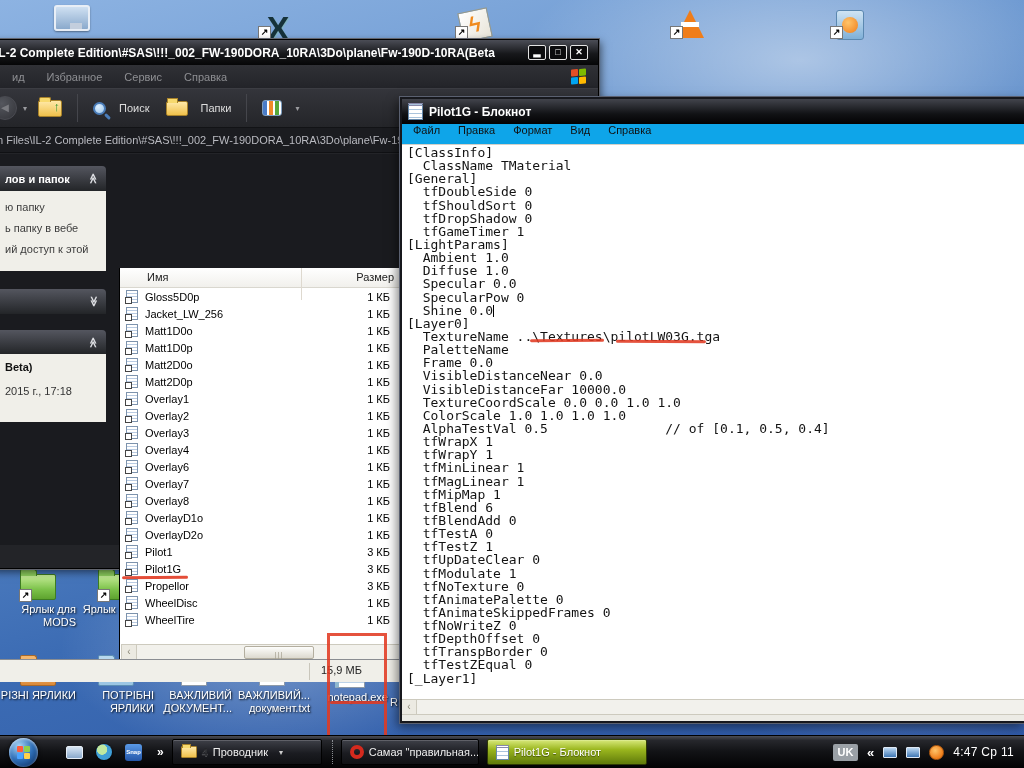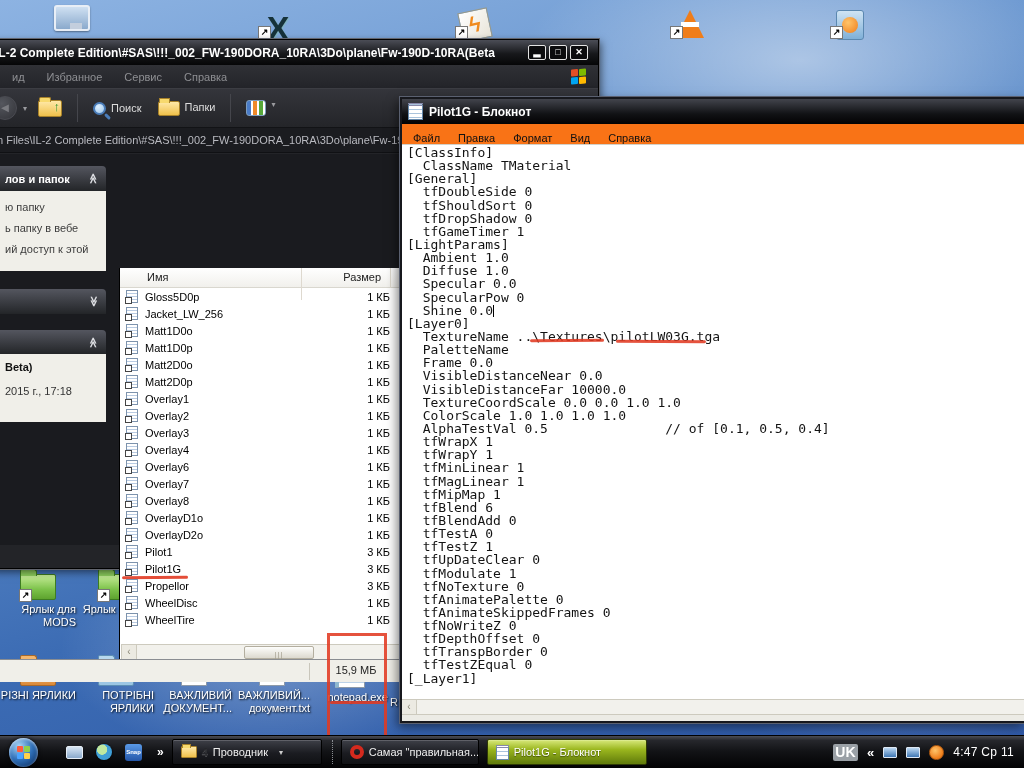--- a/index.html
+++ b/index.html
@@ -45,21 +45,21 @@
   
   #explorer{left:-10px;top:39px;width:609px;height:530px}
   #ex-menubar{height:23px;background:linear-gradient(#303136,#232429);display:flex;align-items:center;color:#8e8f93;font-size:11px;padding-left:10px;position:relative}
   #ex-menubar .menu-item{padding:0 11px;cursor:pointer}
   .winflag{position:absolute;right:12px;top:4px;width:15px;height:15px;display:grid;grid-template:1fr 1fr / 1fr 1fr;gap:1px;transform:skewY(-4deg)}
   .winflag i{border-radius:1px}
   .winflag i:nth-child(1){background:#e34f26}.winflag i:nth-child(2){background:#7fba00}
   .winflag i:nth-child(3){background:#00a4ef}.winflag i:nth-child(4){background:#ffb900}
   #ex-toolbar{height:40px;background:linear-gradient(#34353b,#242529);border-top:1px solid #3c3d43;border-bottom:1px solid #121316;display:flex;align-items:center;color:#ddd;font-size:11px;gap:6px;padding-left:2px}
   .tb-sep{width:1px;height:28px;background:#45464c;margin:0 4px}
-  .tb-btn{display:flex;gap:5px;padding:3px 5px;border-radius:3px;cursor:pointer}
+  .tb-btn{display:flex;align-items:center;gap:13px;padding:3px 5px;border-radius:3px;cursor:pointer}
   .i-back{width:24px;height:24px;border-radius:50%;background:radial-gradient(circle at 35% 30%,#55575e,#323338);border:1px solid #4a4b52;color:#7a7b80;text-align:center;line-height:22px;font-size:13px}
   .drop{font-size:8px;color:#9a9b9f}
   .i-upfolder{position:relative;width:24px;height:17px;background:linear-gradient(#ffe9a8,#f0c14b);border:1px solid #a8822a;border-radius:2px}
   .i-upfolder::before{content:"";position:absolute;top:-4px;left:0;width:10px;height:4px;background:#f7d96e;border:1px solid #a8822a;border-bottom:none;border-radius:2px 2px 0 0}
   .i-upfolder::after{content:"↑";position:absolute;right:1px;top:-2px;color:#2d8a12;font-weight:bold;font-size:13px;text-shadow:0 0 2px #fff}
   .i-mag{position:relative;width:13px;height:13px;border:2px solid #4a7cb8;border-radius:50%;background:radial-gradient(circle at 35% 30%,#dff0ff,#9cc6ea)}
   .i-mag::after{content:"";position:absolute;width:7px;height:3px;background:#4a7cb8;transform:rotate(45deg);left:9px;top:11px;border-radius:2px}
   .i-folders{position:relative;width:22px;height:15px;background:linear-gradient(#ffe9a8,#f0c14b);border:1px solid #a8822a;border-radius:2px}
   .i-folders::before{content:"";position:absolute;top:-4px;left:0;width:9px;height:4px;background:#f7d96e;border:1px solid #a8822a;border-bottom:none}
   .i-views{width:20px;height:16px;border:1px solid #7d9ec0;border-radius:3px;background:
@@ -72,45 +72,45 @@
   .tp-chev{margin-left:auto;color:#dfe0e4;font-size:10px;display:inline-block;transform:rotate(90deg)}
   .tp-chev.down{transform:rotate(-90deg)}
   .tp-body{background:#f0efe9;color:#3c3c3c;font-size:11px;padding:7px 4px 7px 14px}
   .tp-item{margin:3px 0 9px;cursor:pointer;white-space:nowrap}
   .tp-bold{font-weight:bold;color:#111;margin-bottom:12px;white-space:nowrap}
   .tp-date{color:#333;white-space:nowrap}
   
   #filepanel{position:absolute;left:128px;top:114px;width:469px;height:391px;background:#fff;border-left:1px solid #000}
   #fl-head{position:absolute;left:0;top:0;width:469px;height:20px;background:linear-gradient(#fff,#f1f0ec);border-bottom:1px solid #d9d7cf;font-size:11px;color:#222}
   .fl-h1{position:absolute;left:0;top:0;width:182px;height:32px;line-height:19px;padding-left:27px;border-right:1px solid #ded9cf}
-  .fl-h2{position:absolute;left:176px;top:0;width:95px;height:20px;line-height:19px;text-align:right;padding-right:9px;border-right:1px solid #ded9cf}
+  .fl-h2{position:absolute;left:189px;top:0;width:95px;height:20px;line-height:19px;text-align:right;padding-right:9px;border-right:1px solid #ded9cf}
   #fl-rows{position:absolute;left:0;top:20px;width:282px}
   .f-row{position:relative;height:17px;display:flex;align-items:center;font-size:11px;color:#000;cursor:pointer}
   .f-ico{position:relative;width:12px;height:13px;margin:0 7px 0 6px;background:repeating-linear-gradient(180deg,#fff 0 2px,#b9cbe2 2px 3px);border:1px solid #7d93ad;flex:none}
   .f-ico::after{content:"";position:absolute;left:-2px;bottom:-2px;width:5px;height:5px;background:#fff;border:1px solid #444}
   .f-name{flex:1;white-space:nowrap;overflow:hidden}
   .f-size{width:66px;text-align:right;padding-right:12px;flex:none}
   .row-annotation{display:none}
   .row-annotation.show{display:block;position:absolute;left:2px;bottom:-2px;width:66px;height:3px;background:rgba(225,58,34,.9);border-radius:2px;transform:rotate(-.5deg)}
   
   .hscroll{position:absolute;height:16px;background:#f2f1ec;border:1px solid #cdcabe;display:flex;align-items:center}
   .sc-arrow{width:15px;height:14px;background:#eceae2;border-right:1px solid #cdcabe;color:#8a8878;font-size:10px;line-height:13px;text-align:center;cursor:pointer}
   .sc-thumb{position:absolute;top:1px;height:13px;background:linear-gradient(#fdfdfb,#dcd9cf);border:1px solid #b3ae9f;border-radius:2px;cursor:grab}
   .sc-grip{position:absolute;left:50%;top:3px;transform:translateX(-50%);color:#a39f8e;font-size:8px;letter-spacing:1px}
   #fl-hscroll{left:1px;top:376px;width:466px}
   #fl-thumb{left:122px;width:70px}
   #ex-status{position:absolute;left:0;top:505px;width:607px;height:23px;background:#f0efe9;border-top:1px solid #8a8d92;font-size:11px;color:#222}
-  #ex-status .size{position:absolute;left:330px;top:4px;width:70px;text-align:center}
+  #ex-status .size{position:absolute;left:330px;top:4px;width:70px;text-align:left}
   #ex-status .st-sep{position:absolute;left:318px;top:3px;width:1px;height:17px;background:#c9c6bb}
 
   
   #notepad{left:400px;top:97px;width:626px;height:626px;background:#ecebe5;border:2px solid #17181d;box-shadow:0 0 0 1px #5a6070,-3px 4px 10px rgba(0,0,0,.5)}
   #np-title{height:25px;background:linear-gradient(#42444c,#111215 60%,#020203);display:flex;align-items:center;gap:6px;padding-left:6px;color:#fff;font-weight:bold;font-size:12px}
   .np-ico{width:15px;height:17px;background:repeating-linear-gradient(180deg,#fff 0 3px,#aac4dd 3px 4px);border:1px solid #6688aa;border-top:3px double #88a;flex:none}
-  #np-menubar{height:21px;background:#f97316;border-bottom:1px solid #d2d0c8;display:flex;align-items:flex-end;font-size:11px;color:#111;padding-left:2px}
+  #np-menubar{height:21px;background:#0ea5e9;border-bottom:1px solid #d2d0c8;display:flex;align-items:flex-start;font-size:11px;color:#111;padding-left:2px}
   #np-menubar .menu-item{padding:0 9px;cursor:pointer}
   .np-text{position:absolute;left:0;top:46px;width:622px;height:554px;background:#fff;padding:1px 0 0 5px;overflow:hidden}
   .code-line{font-family:"DejaVu Sans Mono",monospace;font-size:13px;line-height:13.15px;height:13.15px;white-space:pre;color:#131313}
   .text-cursor{display:inline-block;width:1px;height:12px;background:#000;vertical-align:-2px}
   #np-hscroll{left:0;top:600px;width:622px;border-left:none;border-right:none}
   #np-strip{position:absolute;left:0;top:617px;width:622px;height:5px;background:#ecebe5}
 
   
   .ann{position:absolute;z-index:40;pointer-events:none}
   .ann-line{background:rgba(225,58,34,.88);border-radius:2px}
@@ -131,21 +131,21 @@
   .ql-chev{color:#fff;font-weight:bold;font-size:12px;cursor:pointer;margin-left:2px}
   .tbtn{height:26px;display:flex;align-items:center;gap:5px;padding:0 8px;margin-left:8px;border:1px solid #000;border-radius:2px;background:linear-gradient(#3e4048,#1b1c21 55%,#101114);box-shadow:inset 0 1px rgba(255,255,255,.18);color:#eee;font-size:11px;white-space:nowrap;overflow:hidden;cursor:pointer}
   .tbtn .mini-folder{position:relative;width:16px;height:12px;background:linear-gradient(#ffe9a8,#f0c14b);border:1px solid #a8822a;border-radius:1px;flex:none}
   .tbtn .mini-folder::before{content:"";position:absolute;top:-3px;left:0;width:7px;height:3px;background:#f7d96e;border:1px solid #a8822a;border-bottom:none}
   .tb-count{color:#26272b;font-weight:bold;text-shadow:0 1px 0 rgba(255,255,255,.25)}
   .tbtn .dropcaret{font-size:8px;color:#ccc;margin-left:6px}
   .tb-dots{width:1px;height:24px;border-left:1px dotted #8a8d92;margin-left:10px}
   .opera-o{width:14px;height:14px;border-radius:50%;border:4px solid #d42a1e;flex:none}
   .tbtn.active{width:160px;background:linear-gradient(#d8e87a,#9ab61e 40%,#647f0c 95%);border-color:#2f3a04;color:#fff;text-shadow:0 1px 1px rgba(0,0,0,.5)}
   .tray{margin-left:auto;display:flex;align-items:center;gap:9px;padding-right:10px;color:#fff}
-  .lang-box{width:25px;height:17px;background:#9aa0a6;border-radius:2px;color:#fff;font-size:14px;font-weight:bold;text-align:center;line-height:17px;cursor:pointer}
+  .lang-box{width:25px;height:17px;background:#9aa0a6;border-radius:2px;color:#fff;font-size:11px;font-weight:bold;text-align:center;line-height:17px;cursor:pointer}
   .tray-chev{font-weight:bold;font-size:13px;cursor:pointer}
   .tray-mon{width:14px;height:11px;background:linear-gradient(#bcd8f2,#3f77b4);border:1px solid #dfe9f4;border-radius:1px;cursor:pointer}
   .tray-opera{width:15px;height:15px;border-radius:50%;background:radial-gradient(circle at 40% 35%,#ffc46a,#ef7d1a 70%);border:1px solid #b85e10;cursor:pointer}
   .clock{font-size:12px;letter-spacing:.3px;cursor:default}
 </style>
 </head>
 <body>
 
 <div id="screen">
 

